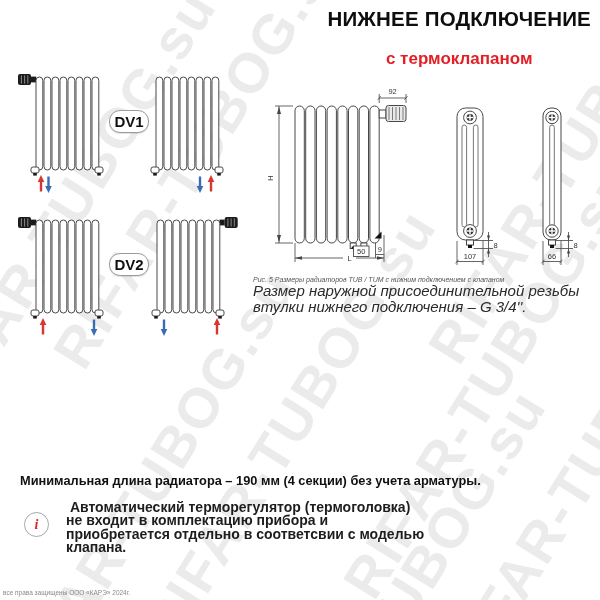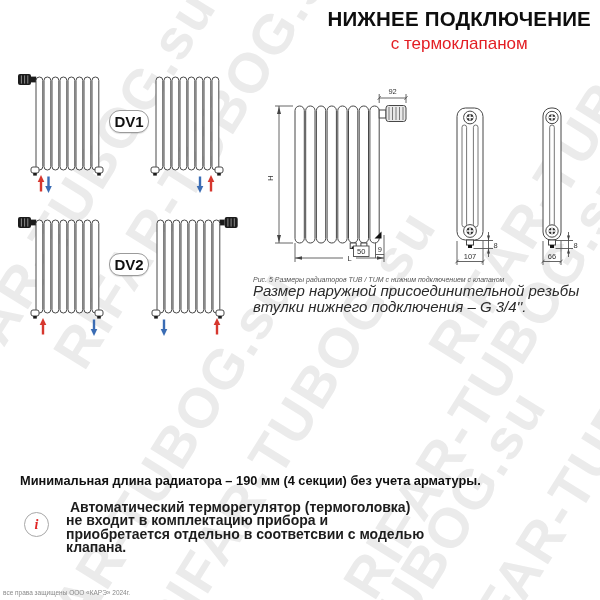--- a/index.html
+++ b/index.html
@@ -4,21 +4,21 @@
 <style>
   html,body{margin:0;padding:0;background:#fff;}
   .page{position:relative;width:600px;height:600px;background:#fff;overflow:hidden;
         font-family:"Liberation Sans",sans-serif;}
   .wm{position:absolute;z-index:0;white-space:nowrap;color:#ebebeb;
       font-weight:800;font-size:56px;letter-spacing:2px;
       transform-origin:0 0;transform:rotate(-58deg);pointer-events:none;}
   .layer{position:absolute;z-index:1;}
   .title-wrap{position:absolute;z-index:2;top:7px;right:9px;text-align:center;}
   .title1{font-size:20.5px;font-weight:800;color:#0e0e0e;letter-spacing:.2px;}
-  .title2{font-size:17px;font-weight:400;color:#e31e24;margin-top:3px;}
+  .title2{font-size:17px;font-weight:700;color:#e31e24;margin-top:18px;}
   .dvbox{position:absolute;z-index:2;width:38px;height:21px;border:1px solid #9b9b9b;
          border-radius:11px;background:#fff;display:flex;align-items:center;justify-content:center;
          font-size:15px;font-weight:700;color:#111;box-shadow:0 1px 1px rgba(0,0,0,.12);}
   .caption{position:absolute;z-index:1;left:253px;top:276px;font-size:7px;font-style:italic;color:#555;}
   .note{position:absolute;z-index:1;left:253px;top:283px;font-size:15px;font-style:italic;
         color:#2b2b2b;line-height:16px;}
   .para{position:absolute;z-index:1;left:20px;top:373px;font-size:13px;color:#1f1f1f;line-height:22.5px;}
   .minlen{position:absolute;z-index:1;left:20px;top:473px;font-size:12.8px;font-weight:700;color:#111;}
   .info-circle{position:absolute;z-index:1;left:24px;top:512px;width:23px;height:23px;border:1.2px solid #a8a8a8;
         border-radius:50%;display:flex;align-items:center;justify-content:center;background:#fff;}

